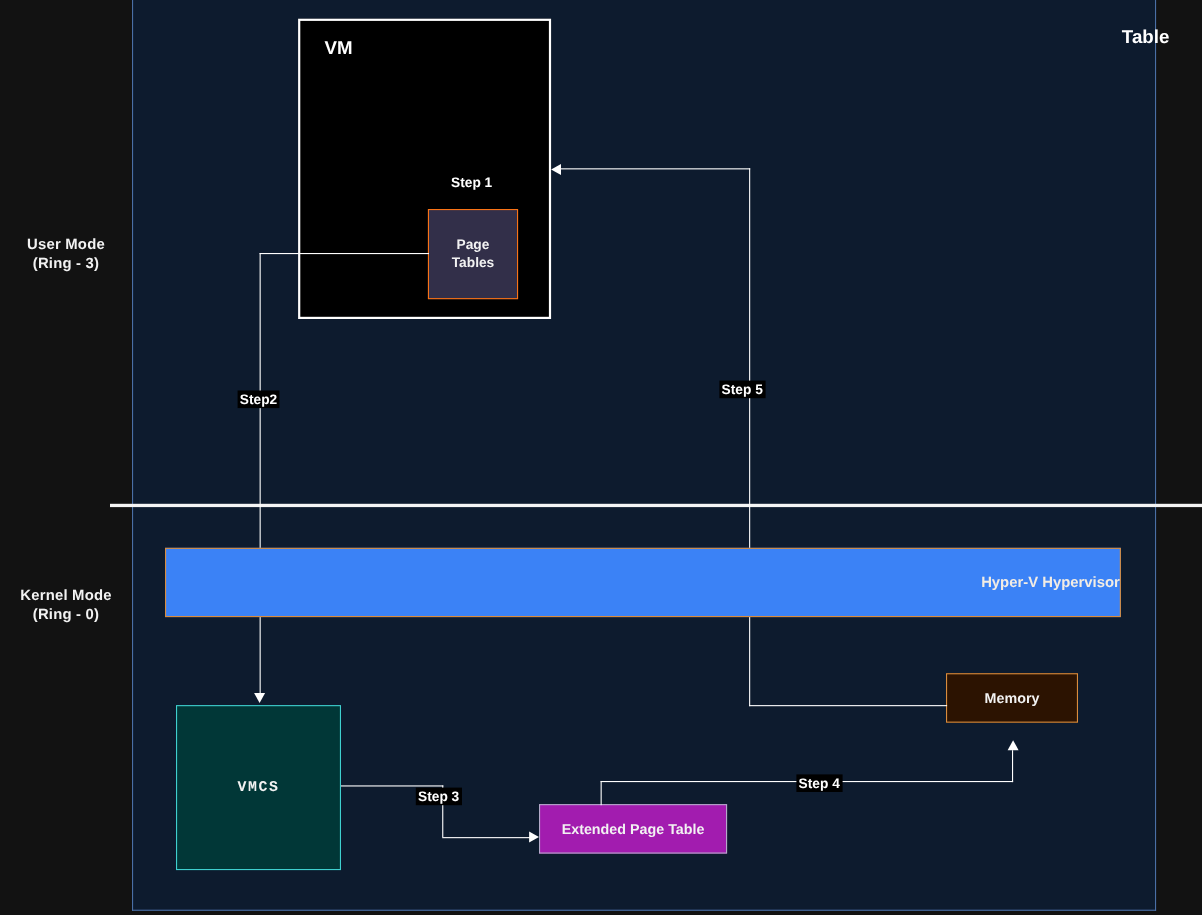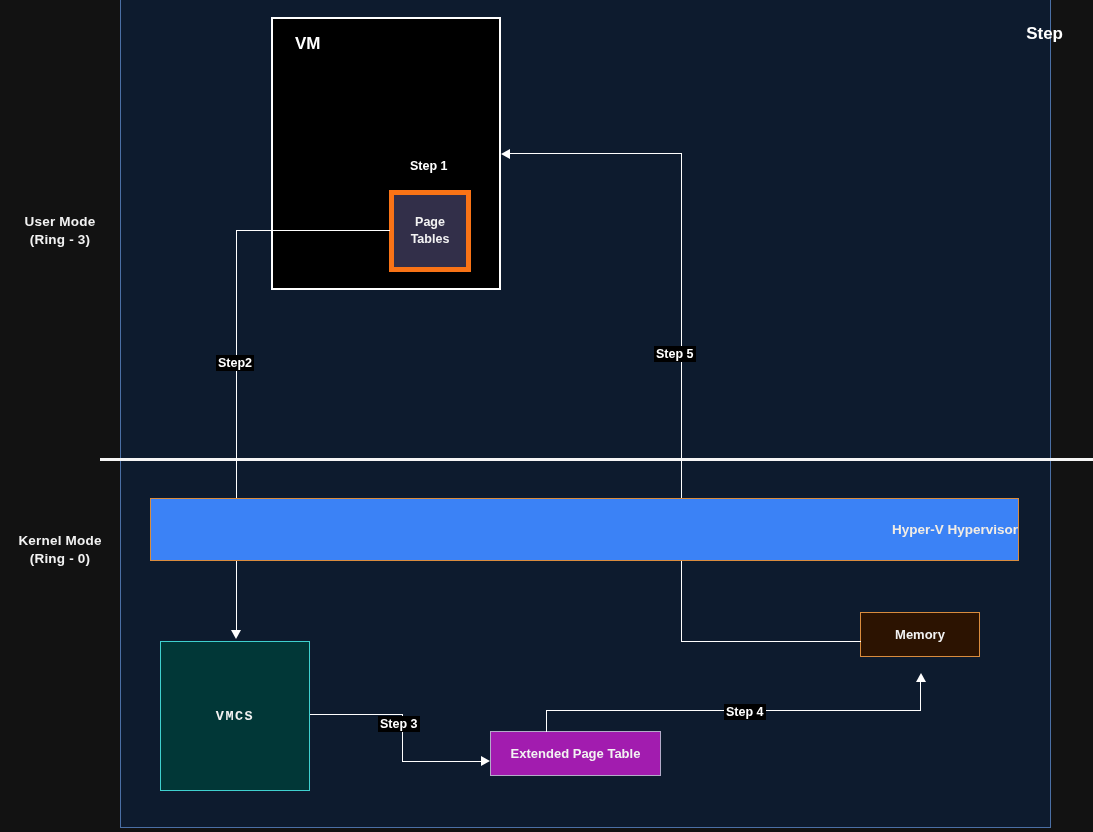--- a/index.html
+++ b/index.html
@@ -83,21 +83,21 @@
   }
 
   
   #page-tables-box {
     position: absolute;
     left: 389px;
     top: 190px;
     width: 82px;
     height: 82px;
     background: #322f49;
-    border: 5px solid #f97316;
+    border: 1px solid #f97316;
     box-sizing: border-box;
     display: flex;
     align-items: center;
     justify-content: center;
   }
   #page-tables-box span {
     color: #f2f2f2;
     font-size: 12.5px;
     font-weight: bold;
     text-align: center;
@@ -221,21 +221,21 @@
   <div class="mode-label" id="user-mode-label">
     <div>User Mode</div>
     <div>(Ring - 3)</div>
   </div>
   <div class="mode-label" id="kernel-mode-label">
     <div>Kernel Mode</div>
     <div>(Ring - 0)</div>
   </div>
 
   <div id="host-container"></div>
-  <div id="host-title">Step</div>
+  <div id="host-title">Table</div>
 
   <div id="mode-divider"></div>
 
   <div id="vm-box"></div>
   <div id="vm-title">VM</div>
 
   <div id="page-tables-box">
     <span>
       <span>Page</span><br>
       <span>Tables</span>

